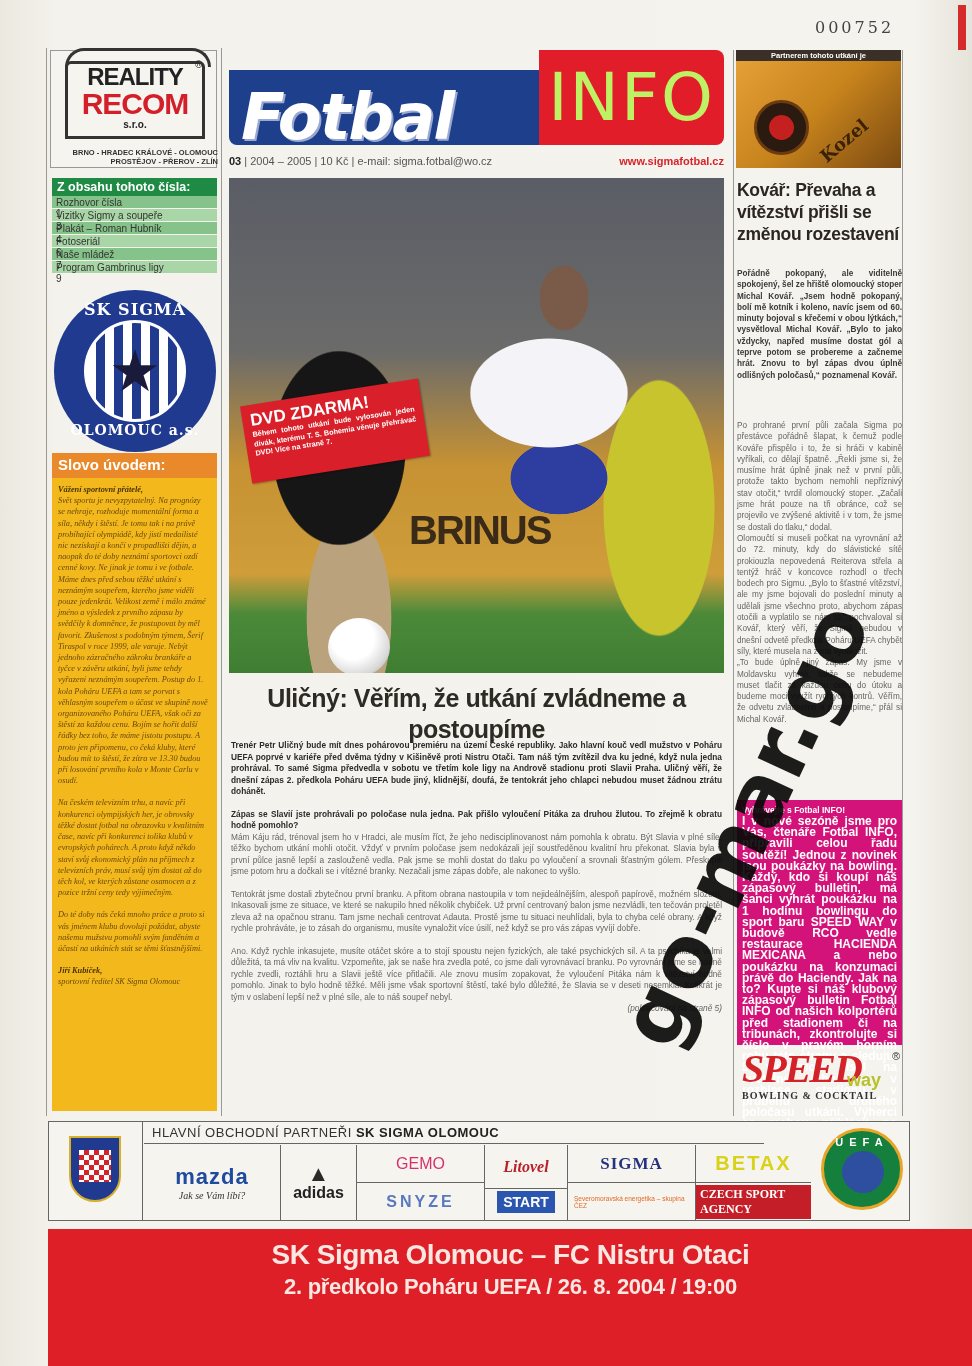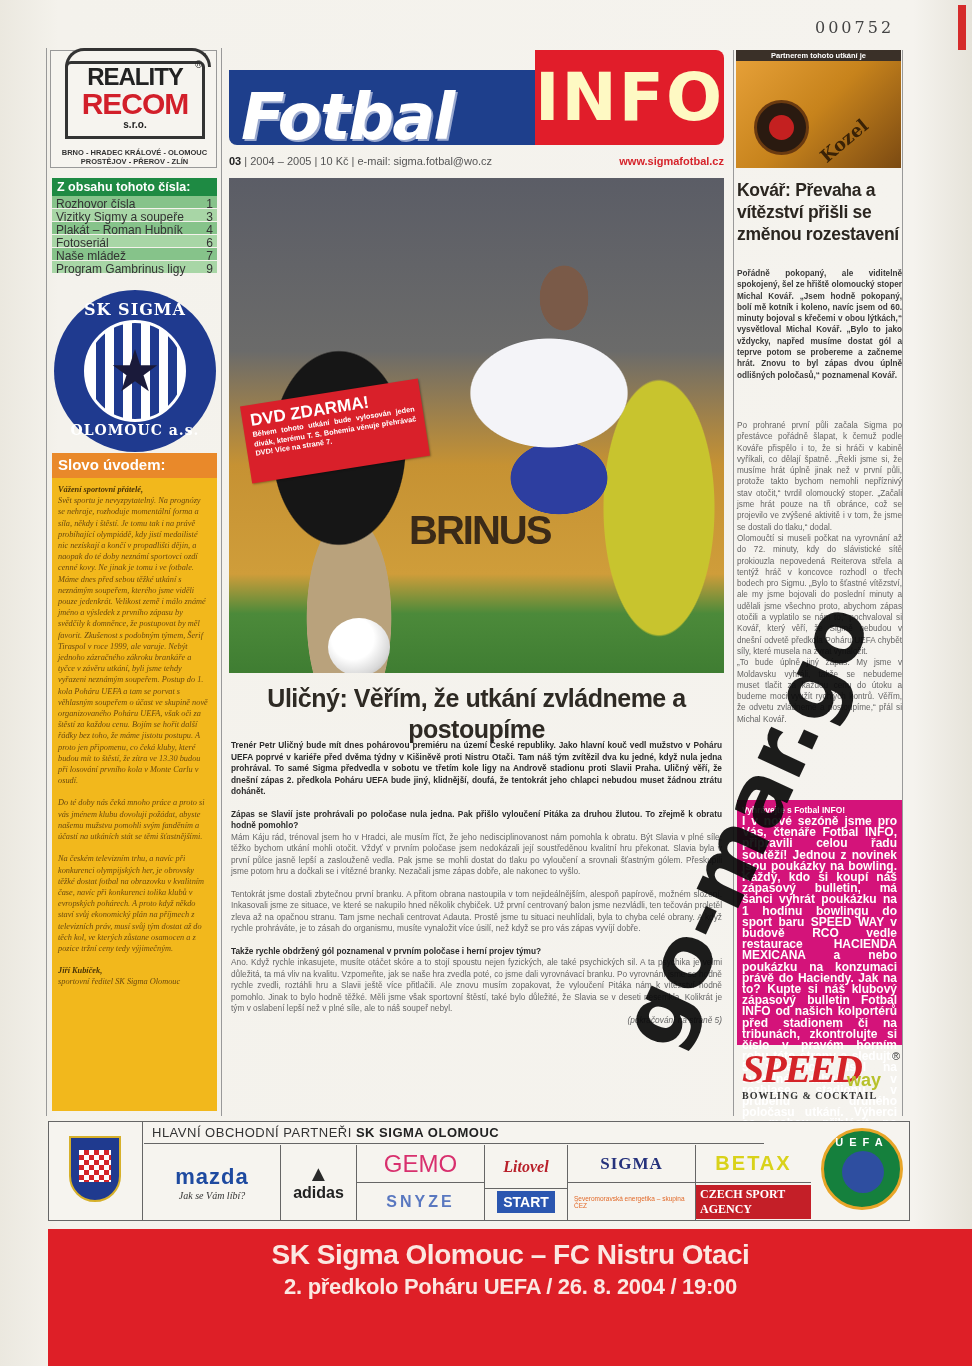--- a/index.html
+++ b/index.html
@@ -29,44 +29,44 @@
   }
   .reality .house:before {
     content:""; position:absolute; left:-3px; top:-16px; width:140px; height:16px;
     border-top:3px solid #333; border-left:3px solid #333; border-right:3px solid #333;
     border-radius:40px 40px 0 0;
   }
   .reality .w1 { position:absolute; left:14px; top:12px; width:140px; text-align:center; font-weight:bold; font-size:24px; color:#222; letter-spacing:-1px; font-family:"Liberation Sans Narrow","Liberation Sans",sans-serif; }
   .reality .w2 { position:absolute; left:14px; top:36px; width:140px; text-align:center; font-weight:bold; font-size:30px; color:#d21f2a; letter-spacing:-1px; }
   .reality .w3 { position:absolute; left:14px; top:68px; width:140px; text-align:center; font-weight:bold; font-size:10px; color:#222; }
   .reality .reg { position:absolute; left:144px; top:8px; font-size:10px; }
-  .reality .cities { position:absolute; left:0; top:97px; width:167px; text-align:center; font-size:7.5px; font-weight:bold; color:#333; line-height:9px; }
+  .reality .cities { position:absolute; left:0; top:97px; width:167px; text-align:right; font-size:7.5px; font-weight:bold; color:#333; line-height:9px; }
 
   .toc { position:absolute; left:52px; top:178px; width:165px; }
   .toc .head { background:#1e8a43; color:#fff; font-weight:bold; font-size:12.5px; padding:2px 5px; height:18px; }
-  .toc .row { display:flex; justify-content:space-between; font-size:12px; color:#333; padding:1px 4px; height:13px; border-bottom:1px solid #f4f2ec; }
+  .toc .row { display:flex; justify-content:space-between; font-size:10px; color:#333; padding:1px 4px; height:13px; border-bottom:1px solid #f4f2ec;flex-direction:column; }
   .toc .row:nth-child(even) { background:#a8d6a6; }
   .toc .row:nth-child(odd) { background:#86c38a; }
 
   .sigma-logo { position:absolute; left:54px; top:290px; width:162px; height:162px; border-radius:50%; background:#1f3a8f; }
   .sigma-logo .inner { position:absolute; left:30px; top:30px; width:102px; height:102px; border-radius:50%; background:repeating-linear-gradient(90deg,#fff 0 9px,#1f3a8f 9px 18px); border:3px solid #fff; }
   .sigma-logo .star { position:absolute; left:0; top:18px; width:96px; text-align:center; font-size:58px; color:#1a1a3a; line-height:60px; }
   .sigma-logo .t1 { position:absolute; left:0; top:10px; width:162px; text-align:center; color:#fff; font-family:"DejaVu Serif",serif; font-size:16px; font-weight:bold; letter-spacing:1px; }
   .sigma-logo .t2 { position:absolute; left:0; top:132px; width:162px; text-align:center; color:#fff; font-family:"DejaVu Serif",serif; font-size:14px; font-weight:bold; letter-spacing:1px; }
 
   .slovo { position:absolute; left:52px; top:453px; width:165px; height:658px; background:#f2b81c; }
   .slovo .head { background:#e9892a; color:#fff; font-weight:bold; font-size:15px; padding:3px 6px; height:25px; }
   .slovo .body { padding:6px 9px 0 6px; font-family:"Liberation Serif",serif; font-style:italic; font-size:8.3px; line-height:11.2px; color:#6b4a0e; }
   .slovo .body p { margin-bottom:11px; }
   .slovo .body .greet, .slovo .body .sig { font-weight:bold; color:#4b3508; }
 
   
   .masthead { position:absolute; left:229px; top:50px; width:495px; height:95px; border-radius:8px; overflow:hidden; display:flex; }
   .masthead .blue { width:310px; background:#1e3f8c; color:#fff; font-family:"DejaVu Sans",sans-serif; font-weight:bold; font-style:italic; font-size:64px; line-height:95px; padding-left:12px; letter-spacing:-2px; text-shadow: 2px 2px 0 #9aa9cf; margin-top: 20px; }
-  .masthead .red { flex:1; background:#e11d2a; color:#fef9c3; font-family:"DejaVu Sans",sans-serif; font-weight:bold; font-size:66px; line-height:95px; text-align:center; letter-spacing:2px; }
+  .masthead .red { flex:1; background:#e11d2a; color:#bef264; font-family:"DejaVu Sans",sans-serif; font-weight:normal; font-size:66px; line-height:95px; text-align:center; letter-spacing:2px; }
   .issue-bar { position:absolute; left:229px; top:155px; width:495px; display:flex; justify-content:space-between; font-size:11px; color:#555; }
   .issue-bar .num { font-weight:bold; color:#222; }
   .issue-bar .url { font-weight:bold; color:#d6242b; }
 
   .photo { position:absolute; left:229px; top:178px; width:495px; height:495px; overflow:hidden;
     background:
       radial-gradient(ellipse 60px 80px at 335px 120px, #7a5a48 0 40%, transparent 41%),
       radial-gradient(ellipse 130px 90px at 320px 215px, #f4f4f8 0 60%, transparent 61%),
       radial-gradient(ellipse 80px 60px at 330px 300px, #2d3ea0 0 60%, transparent 61%),
       radial-gradient(ellipse 110px 160px at 110px 270px, #161616 0 60%, transparent 61%),
@@ -185,22 +185,22 @@
       <div class="star">★</div>
     </div>
     <div class="t2">OLOMOUC a.s.</div>
   </div>
 
   <div class="slovo">
     <div class="head">Slovo úvodem:</div>
     <div class="body">
       <div class="greet">Vážení sportovní přátelé,</div>
       <p>Svět sportu je nevyzpytatelný. Na prognózy se nehraje, rozhoduje momentální forma a síla, někdy i štěstí. Je tomu tak i na právě probíhající olympiádě, kdy jistí medailisté nic nezískají a končí v propadlišti dějin, a naopak do té doby neznámí sportovci ozdí cenné kovy. Ne jinak je tomu i ve fotbale. Máme dnes před sebou těžké utkání s neznámým soupeřem, kterého jsme viděli pouze jedenkrát. Velikost země i málo známé jméno a výsledek z prvního zápasu by svědčily k domněnce, že postupovat by měl favorit. Zkušenost s podobným týmem, Šerif Tiraspol v roce 1999, ale varuje. Nebýt jednoho zázračného zákroku brankáře a tyčce v závěru utkání, byli jsme tehdy vyřazeni neznámým soupeřem. Postup do 1. kola Poháru UEFA a tam se porvat s věhlasným soupeřem o účast ve skupině nově organizovaného Poháru UEFA, však oči za štěstí za každou cenu. Bojím se hořit další řádky bez toho, že máme jistotu postupu. A proto jen připomenu, co čeká kluby, které budou mít to štěstí, že zítra ve 13.30 budou při losování prvního kola v Monte Carlu v osudí.</p>
+      <p>Na českém televizním trhu, a navíc při konkurenci olympijských her, je obrovsky těžké dostat fotbal na obrazovku v kvalitním čase, navíc při konkurenci tolika klubů v evropských pohárech. A proto když někdo staví svůj ekonomický plán na příjmech z televizních práv, musí svůj tým dostat až do těch kol, ve kterých zůstane osamocen a z pozice tržní ceny tedy výjimečným.</p>
       <p>Do té doby nás čeká mnoho práce a proto si vás jménem klubu dovoluji požádat, abyste našemu mužstvu pomohli svým fanděním a účastí na utkáních stát se těmi šťastnějšími.</p>
-      <p>Na českém televizním trhu, a navíc při konkurenci olympijských her, je obrovsky těžké dostat fotbal na obrazovku v kvalitním čase, navíc při konkurenci tolika klubů v evropských pohárech. A proto když někdo staví svůj ekonomický plán na příjmech z televizních práv, musí svůj tým dostat až do těch kol, ve kterých zůstane osamocen a z pozice tržní ceny tedy výjimečným.</p>
       <div class="sig">Jiří Kubíček,</div>
       <div>sportovní ředitel SK Sigma Olomouc</div>
     </div>
   </div>
 
   <div class="masthead">
     <div class="blue">Fotbal</div>
     <div class="red">INFO</div>
   </div>
   <div class="issue-bar">
@@ -216,21 +216,20 @@
     <div class="t">DVD ZDARMA!</div>
     <div class="b">Během tohoto utkání bude vylosován jeden divák, kterému T. S. Bohemia věnuje přehrávač DVD! Více na straně 7.</div>
   </div>
 
   <div class="main-title">Uličný: Věřím, že utkání zvládneme a postoupíme</div>
   <div class="main-text">
     <div class="lead">Trenér Petr Uličný bude mít dnes pohárovou premiéru na území České republiky. Jako hlavní kouč vedl mužstvo v Poháru UEFA poprvé v kariéře před dvěma týdny v Kišiněvě proti Nistru Otači. Tam náš tým zvítězil dva ku jedné, když nula jedna prohrával. To samé Sigma předvedla v sobotu ve třetím kole ligy na Andrově stadionu proti Slavii Praha. Uličný věří, že dnešní zápas 2. předkola Poháru UEFA bude jiný, klidnější, doufá, že tentokrát jeho chlapci nebudou muset žádnou ztrátu dohánět.</div>
     <div class="q">Zápas se Slavií jste prohrávali po poločase nula jedna. Pak přišlo vyloučení Pitáka za druhou žlutou. To zřejmě k obratu hodně pomohlo?</div>
     <div class="a">Mám Káju rád, trénoval jsem ho v Hradci, ale musím říct, že jeho nedisciplinovanost nám pomohla k obratu. Být Slavia v plné síle, těžko bychom utkání mohli otočit. Vždyť v prvním poločase jsem nedokázali její soustředěnou kvalitní hru překonat. Slavia byla v první půlce jasně lepší a zaslouženě vedla. Pak jsme se mohli dostat do tlaku po vyloučení a srovnali šťastným gólem. Přeskupili jsme potom hru a dočkali se i vítězné branky. Nezačali jsme zápas dobře, ale nakonec to vyšlo.</div>
     <div class="a">Tentokrát jsme dostali zbytečnou první branku. A přitom obrana nastoupila v tom nejideálnějším, alespoň papírově, možném složení. Inkasovali jsme ze situace, ve které se nakupilo hned několik chybiček. Už první centrovaný balon jsme nezvládli, ten tečován proletěl zleva až na opačnou stranu. Tam jsme nechali centrovat Adauta. Prostě jsme tu situaci neuhlídali, byla to chyba celé obrany. A když rychle prohráváte, je to zásah do organismu, musíte vynaložit více úsilí, než když se pro vás zápas vyvíjí dobře.</div>
-    <div class="q">Takže rychle obdržený gól poznamenal v prvním poločase i herní projev týmu?</div>
     <div class="a">Ano. Když rychle inkasujete, musíte otáčet skóre a to stojí spoustu nejen fyzických, ale také psychických sil. A ta psychika je velmi důležitá, ta má vliv na kvalitu. Vzpomeňte, jak se naše hra zvedla poté, co jsme dali vyrovnávací branku. Po vyrovnání jsme se hodně rychle zvedli, roztáhli hru a Slavii ještě více přitlačili. Ale znovu musím zopakovat, že vyloučení Pitáka nám k vítězství hodně pomohlo. Jinak to bylo hodně těžké. Měli jsme však sportovní štěstí, také bylo důležité, že Slavia se v deseti nesemkla. Kolikrát je tým v oslabení lepší než v plné síle, ale to náš soupeř nebyl.</div>
     <div class="cont">(pokračování na straně 5)</div>
   </div>
 
   <div class="partner">
     <div class="cap">Partnerem tohoto utkání je</div>
     <div class="seal"></div>
     <div class="brand">Kozel</div>
   </div>
   <div class="kov-title">Kovář: Převaha a vítězství přišli se změnou rozestavení</div>
@@ -265,21 +264,21 @@
     </div>
 
     <div class="cell" style="left:95px;top:23px;width:137px;height:75px;flex-direction:column;">
       <span style="color:#1e4aa0;font-size:22px;letter-spacing:1px;">mazda</span>
       <span style="font-family:'Liberation Serif',serif;font-style:italic;font-weight:normal;font-size:10px;color:#333;">Jak se Vám líbí?</span>
     </div>
     <div class="cell" style="left:232px;top:23px;width:76px;height:75px;flex-direction:column;">
       <span style="font-size:22px;line-height:20px;">▲</span>
       <span style="font-size:16px;color:#222;">adidas</span>
     </div>
-    <div class="cell bt" style="left:308px;top:23px;width:128px;height:38px;color:#d8306e;font-weight:normal;font-size:24px;">
+    <div class="cell bt" style="left:308px;top:23px;width:128px;height:38px;color:#d8306e;font-weight:normal;font-size:16px;">
         <span>GEMO</span>
       </div>
     <div class="cell" style="left:308px;top:61px;width:128px;height:37px;color:#5a78c0;font-size:16px;letter-spacing:3px;">
         <span>SNYZE</span>
       </div>
     <div class="cell bt" style="left:436px;top:23px;width:83px;height:44px;color:#b8202a;font-family:'Liberation Serif',serif;font-size:16px;font-style:italic;">
         <span>Litovel</span>
       </div>
     <div class="cell" style="left:436px;top:61px;width:83px;height:37px;">
         <span style="background:#2b56b0;color:#fff;padding:3px 6px;font-size:14px;">START</span>

